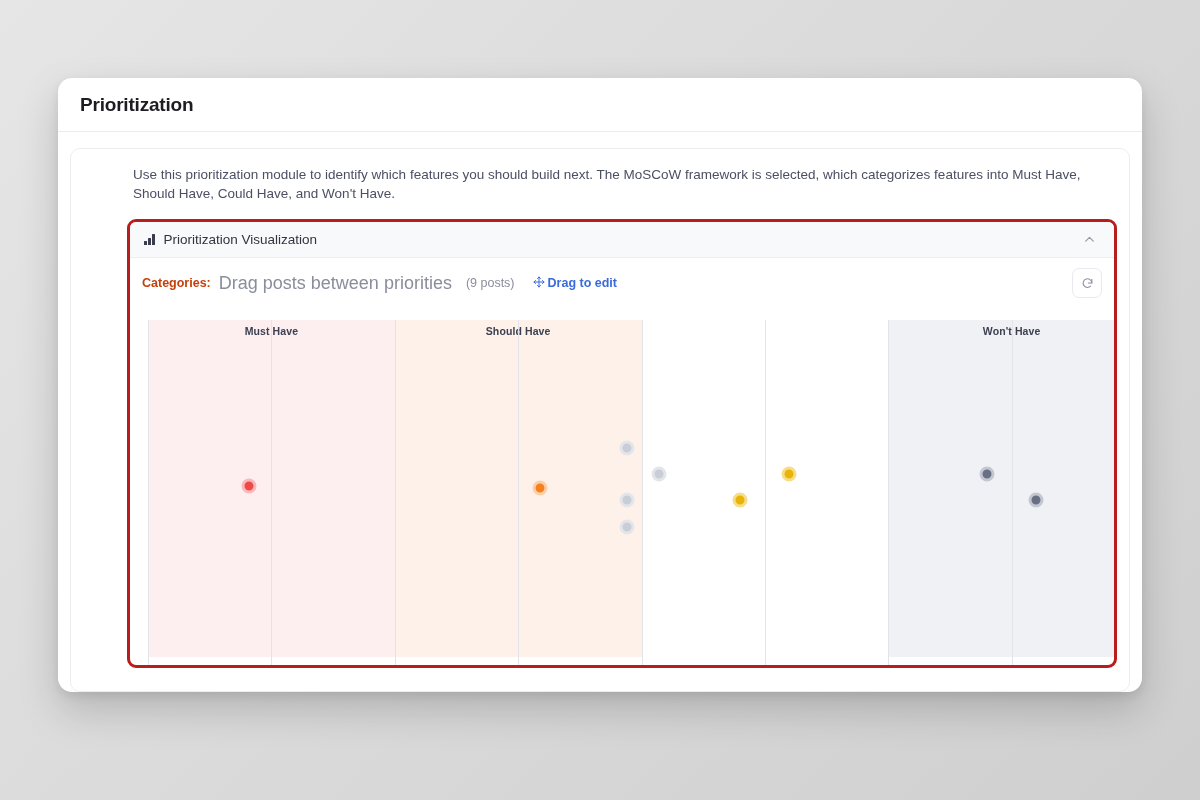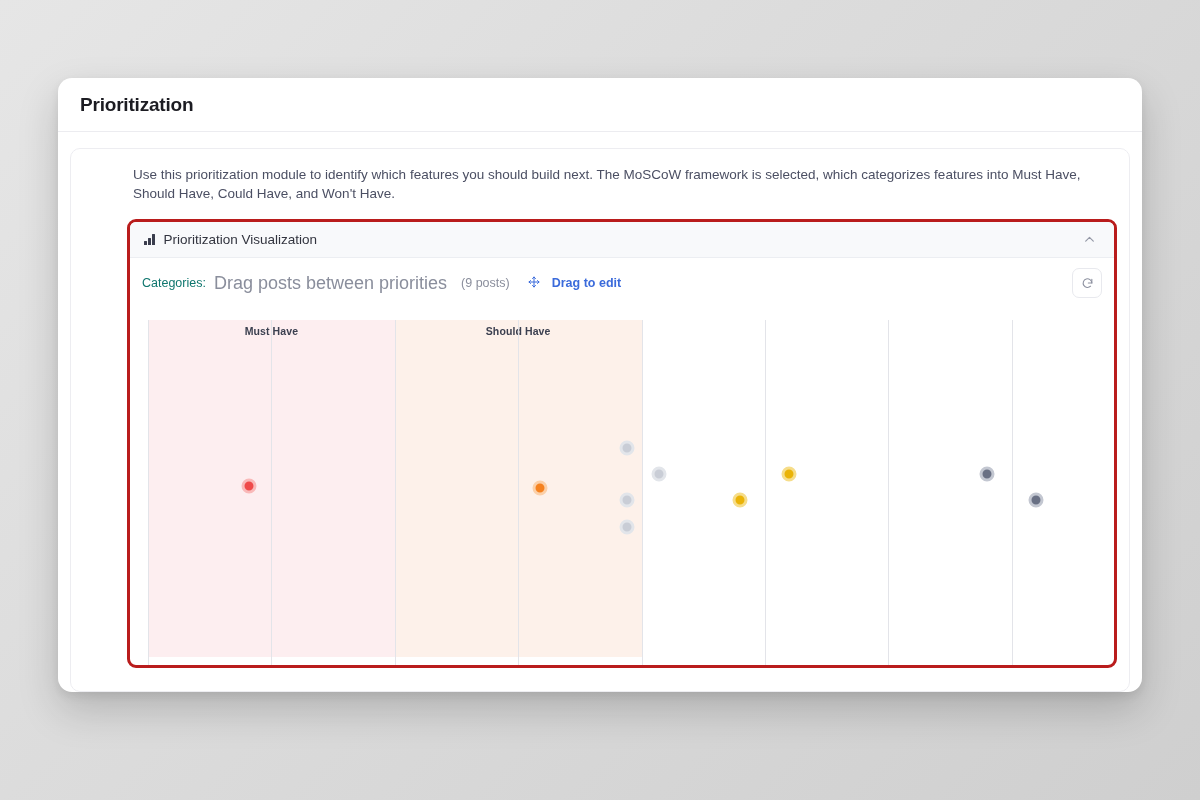--- a/index.html
+++ b/index.html
@@ -114,37 +114,37 @@
 
   
   .viz-toolbar {
     display: flex;
     align-items: center;
     padding: 10px 12px 8px 12px;
     gap: 8px;
   }
   .cat-label {
     font-size: 12.5px;
-    font-weight: normal;
-    color: #0f766e;
+    font-weight: bold;
+    color: #c2410c;
   }
   .cat-hint {
     font-size: 18px;
     color: #8a8e9c;
   }
   .cat-count {
     font-size: 12.5px;
     color: #8a8e9c;
     margin-left: 6px;
   }
   .drag-edit {
     margin-left: 10px;
     display: inline-flex;
     align-items: flex-start;
-    gap: 12px;
+    gap: 3px;
     font-size: 12.5px;
     font-weight: bold;
     color: #3b6bdb;
     cursor: pointer;
   }
   .refresh-btn {
     margin-left: auto;
     width: 28px;
     height: 28px;
     border: 1px solid #e8e9ee;
@@ -257,20 +257,23 @@
           </span>
         </div>
 
         <div class="chart-wrap">
           <div class="chart-area" id="chart-area">
               <div class="band" style="left: 0px; width: 246.75px; background: rgb(253, 238, 240);">
                 <div class="band-label">Must Have</div>
               </div>
               <div class="band" style="left: 246.75px; width: 246.75px; background: rgb(253, 241, 234);">
                 <div class="band-label">Should Have</div>
+              </div>
+              <div class="band" style="left: 740.25px; width: 246.75px; background: rgb(240, 241, 244);">
+                <div class="band-label">Won't Have</div>
               </div>
               <div class="gridline" style="left: 0px;"></div>
               <div class="gridline" style="left: 123.375px;"></div>
               <div class="gridline" style="left: 246.75px;"></div>
               <div class="gridline" style="left: 370.125px;"></div>
               <div class="gridline" style="left: 493.5px;"></div>
               <div class="gridline" style="left: 616.875px;"></div>
               <div class="gridline" style="left: 740.25px;"></div>
               <div class="gridline" style="left: 863.625px;"></div>
               <div class="gridline" style="left: 986px;"></div>

